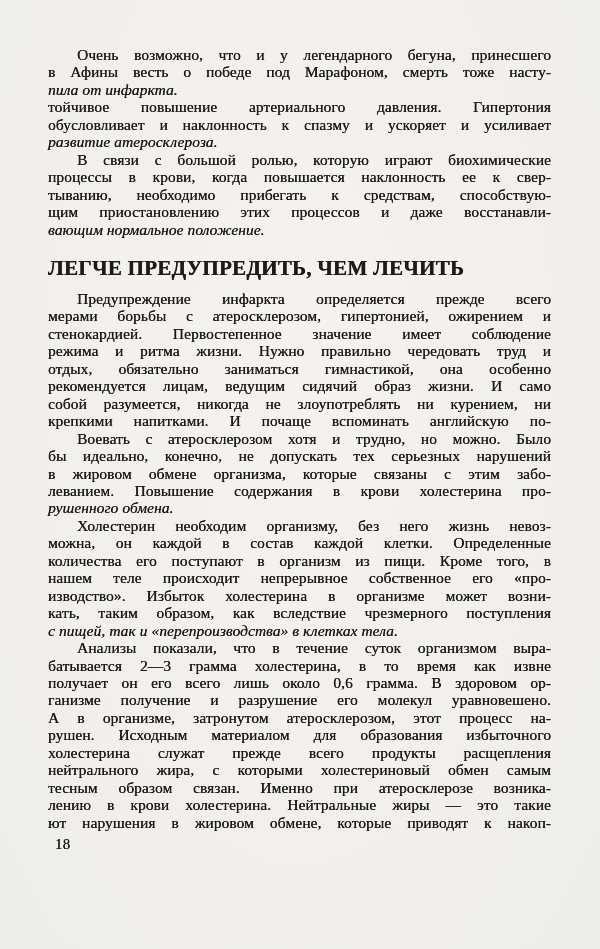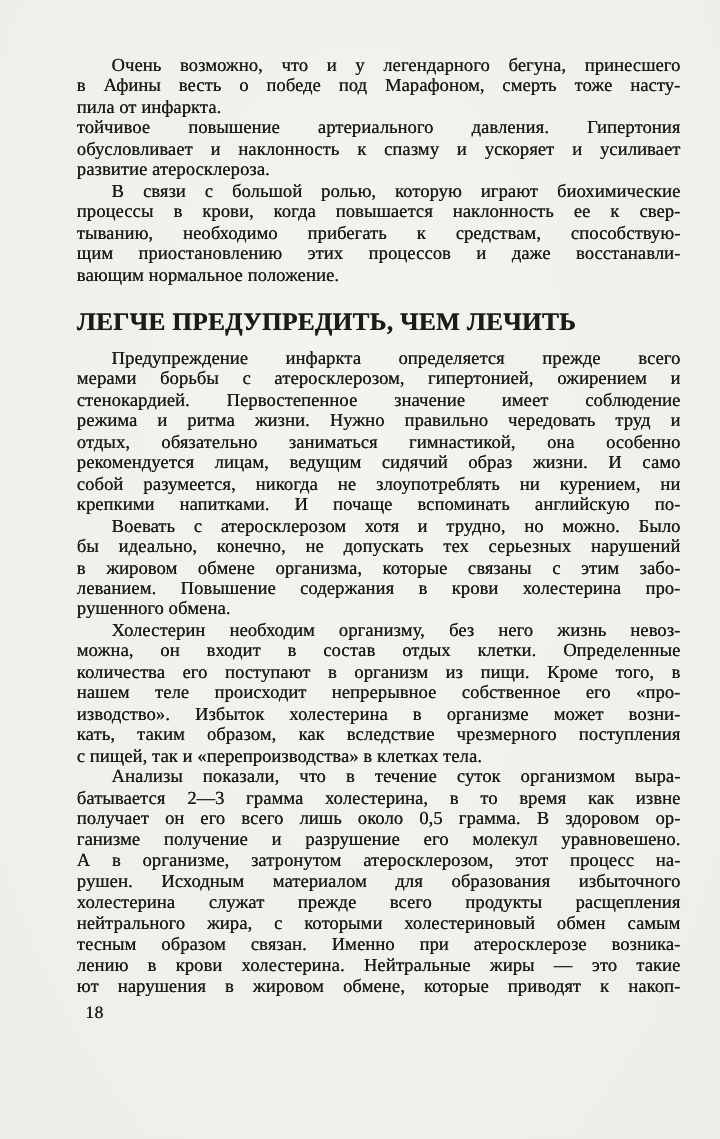--- a/index.html
+++ b/index.html
@@ -11,35 +11,35 @@
     height: 949px;
     margin: 0 auto;
     background: #f2f1ee;
     background-image: radial-gradient(ellipse at 50% 40%, #f4f3f0 0%, #f0efec 70%, #ededea 100%);
     color: #1d1b18;
     font-family: "Liberation Serif", "DejaVu Serif", serif;
     overflow: hidden;
   }
   .text-block {
     position: absolute;
-    left: 64px;
+    left: 48px;
     top: 46px;
     width: 503px;
   }
   .para { margin: 0; padding: 0; }
   .ln {
     font-size: 15.4px;
     line-height: 17.45px;
     letter-spacing: 0.1px;
     text-align: justify;
     text-align-last: justify;
     text-shadow: 0.2px 0 0 currentColor;
   }
   .ln.first { text-indent: 29px; }
-  .ln.end { text-align-last: left; }
+  .ln.end { text-align-last: left; font-style: italic; }
   .heading {
     margin: 21px 0 12px 0;
     font-size: 21px;
     line-height: 19px;
     font-weight: 700;
     letter-spacing: 0.3px;
     text-shadow: 0.3px 0 0 currentColor;
   }
   .page-number {
     margin-top: 5px;
@@ -91,32 +91,32 @@
     <div class="para">
       <div class="ln first">Воевать с атеросклерозом хотя и трудно, но можно. Было</div>
       <div class="ln">бы идеально, конечно, не допускать тех серьезных нарушений</div>
       <div class="ln">в жировом обмене организма, которые связаны с этим забо-</div>
       <div class="ln">леванием. Повышение содержания в крови холестерина про-</div>
       <div class="ln end">рушенного обмена.</div>
     </div>
 
     <div class="para">
       <div class="ln first">Холестерин необходим организму, без него жизнь невоз-</div>
-      <div class="ln">можна, он входит в состав отдых клетки. Определенные</div>
+      <div class="ln">можна, он каждой в состав каждой клетки. Определенные</div>
       <div class="ln">количества его поступают в организм из пищи. Кроме того, в</div>
       <div class="ln">нашем теле происходит непрерывное собственное его «про-</div>
       <div class="ln">изводство». Избыток холестерина в организме может возни-</div>
       <div class="ln">кать, таким образом, как вследствие чрезмерного поступления</div>
       <div class="ln end">с пищей, так и «перепроизводства» в клетках тела.</div>
     </div>
 
     <div class="para">
       <div class="ln first">Анализы показали, что в течение суток организмом выра-</div>
       <div class="ln">батывается 2—3 грамма холестерина, в то время как извне</div>
-      <div class="ln">получает он его всего лишь около 0,5 грамма. В здоровом ор-</div>
+      <div class="ln">получает он его всего лишь около 0,6 грамма. В здоровом ор-</div>
       <div class="ln">ганизме получение и разрушение его молекул уравновешено.</div>
       <div class="ln">А в организме, затронутом атеросклерозом, этот процесс на-</div>
       <div class="ln">рушен. Исходным материалом для образования избыточного</div>
       <div class="ln">холестерина служат прежде всего продукты расщепления</div>
       <div class="ln">нейтрального жира, с которыми холестериновый обмен самым</div>
       <div class="ln">тесным образом связан. Именно при атеросклерозе возника-</div>
       <div class="ln">лению в крови холестерина. Нейтральные жиры — это такие</div>
       <div class="ln">ют нарушения в жировом обмене, которые приводят к накоп-</div>
     </div>
 

